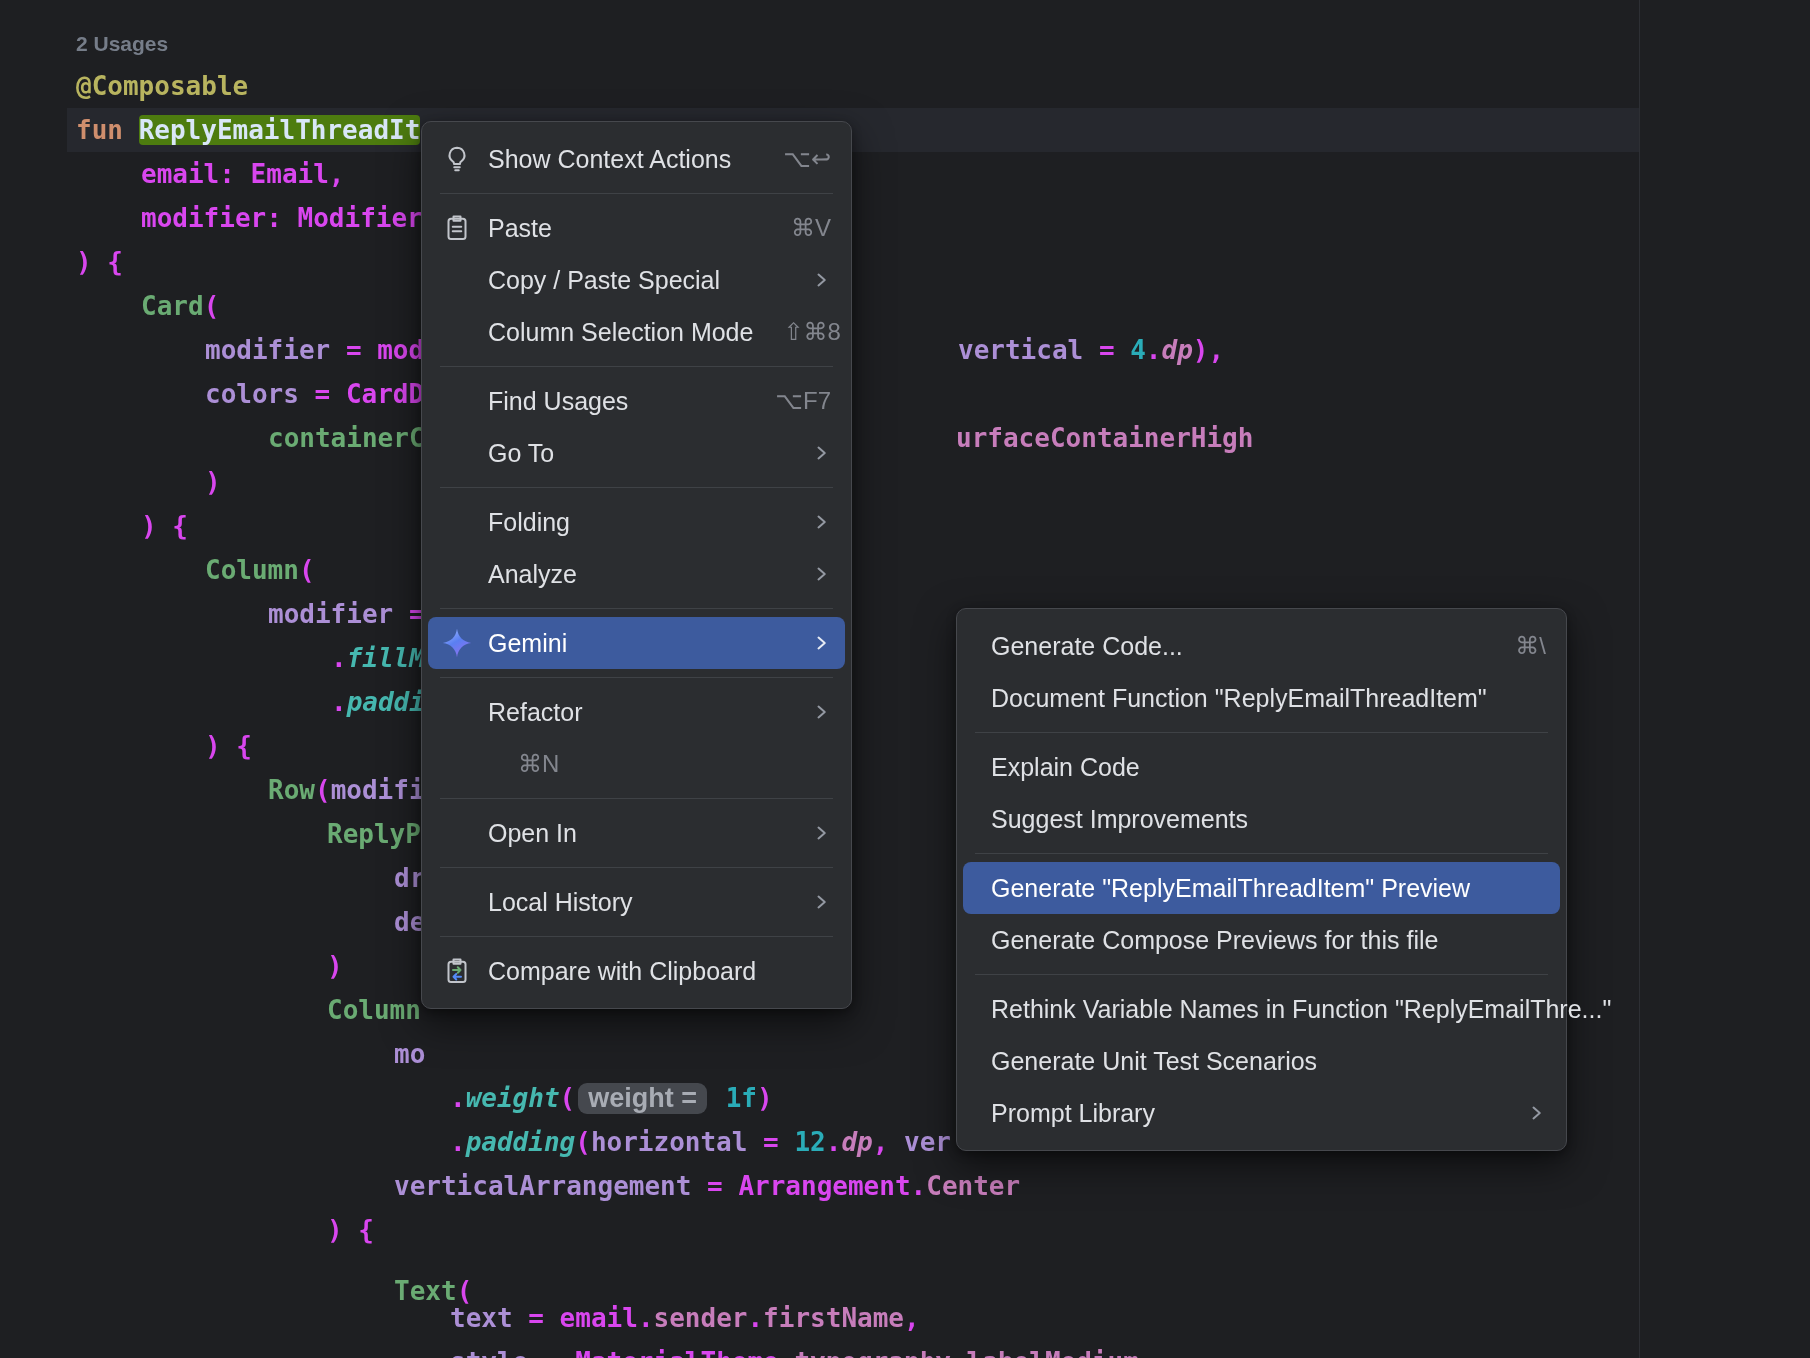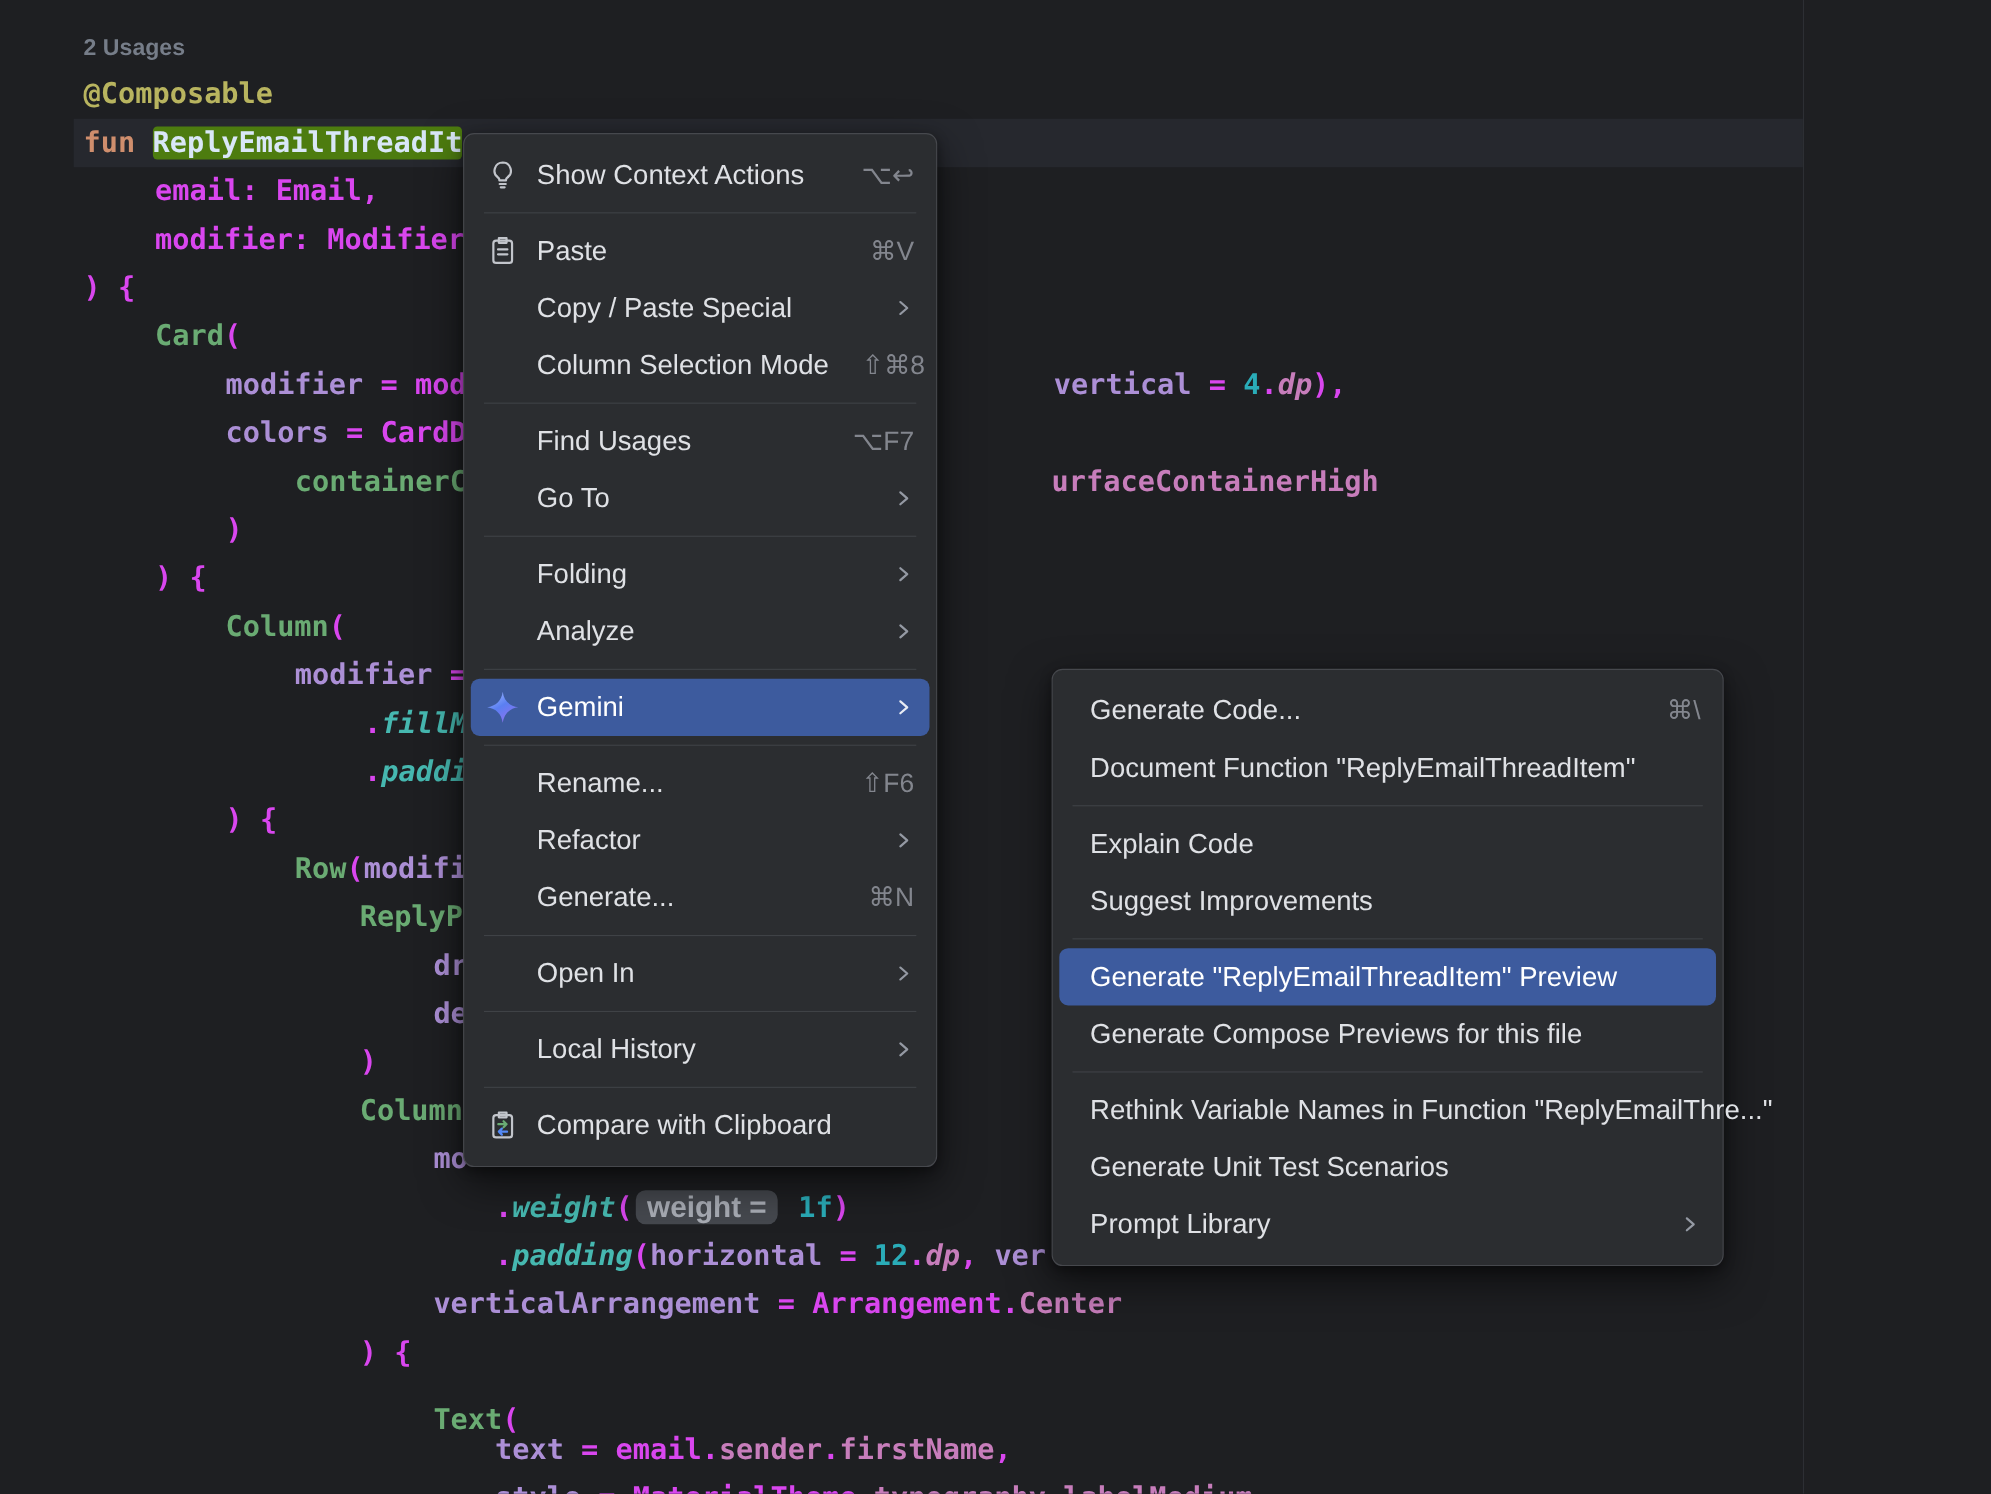--- a/index.html
+++ b/index.html
@@ -186,35 +186,29 @@
       <span class="mi-label">Gemini</span>
       <span class="mi-chevron">
         <svg width="20" height="20" viewBox="0 0 24 24" fill="none" stroke="currentColor" stroke-width="2.4" stroke-linecap="round" stroke-linejoin="round">
           <path d="M9 5.5l7.5 6.5L9 18.5"></path>
         </svg>
       </span>
     </div>
     <div class="menu-sep"></div>
     <div class="menu-item">
       <span class="mi-icon"></span>
-      <span class="mi-label">Rename...</span>
-      <span class="mi-shortcut">⇧F6</span>
-    </div>
-    <div class="menu-item">
-      <span class="mi-icon"></span>
       <span class="mi-label">Refactor</span>
       <span class="mi-chevron">
         <svg width="20" height="20" viewBox="0 0 24 24" fill="none" stroke="currentColor" stroke-width="2.4" stroke-linecap="round" stroke-linejoin="round">
           <path d="M9 5.5l7.5 6.5L9 18.5"></path>
         </svg>
       </span>
     </div>
     <div class="menu-item">
       <span class="mi-icon"></span>
-      <span class="mi-label">Generate...</span>
       <span class="mi-shortcut">⌘N</span>
     </div>
     <div class="menu-sep"></div>
     <div class="menu-item">
       <span class="mi-icon"></span>
       <span class="mi-label">Open In</span>
       <span class="mi-chevron">
         <svg width="20" height="20" viewBox="0 0 24 24" fill="none" stroke="currentColor" stroke-width="2.4" stroke-linecap="round" stroke-linejoin="round">
           <path d="M9 5.5l7.5 6.5L9 18.5"></path>
         </svg>

